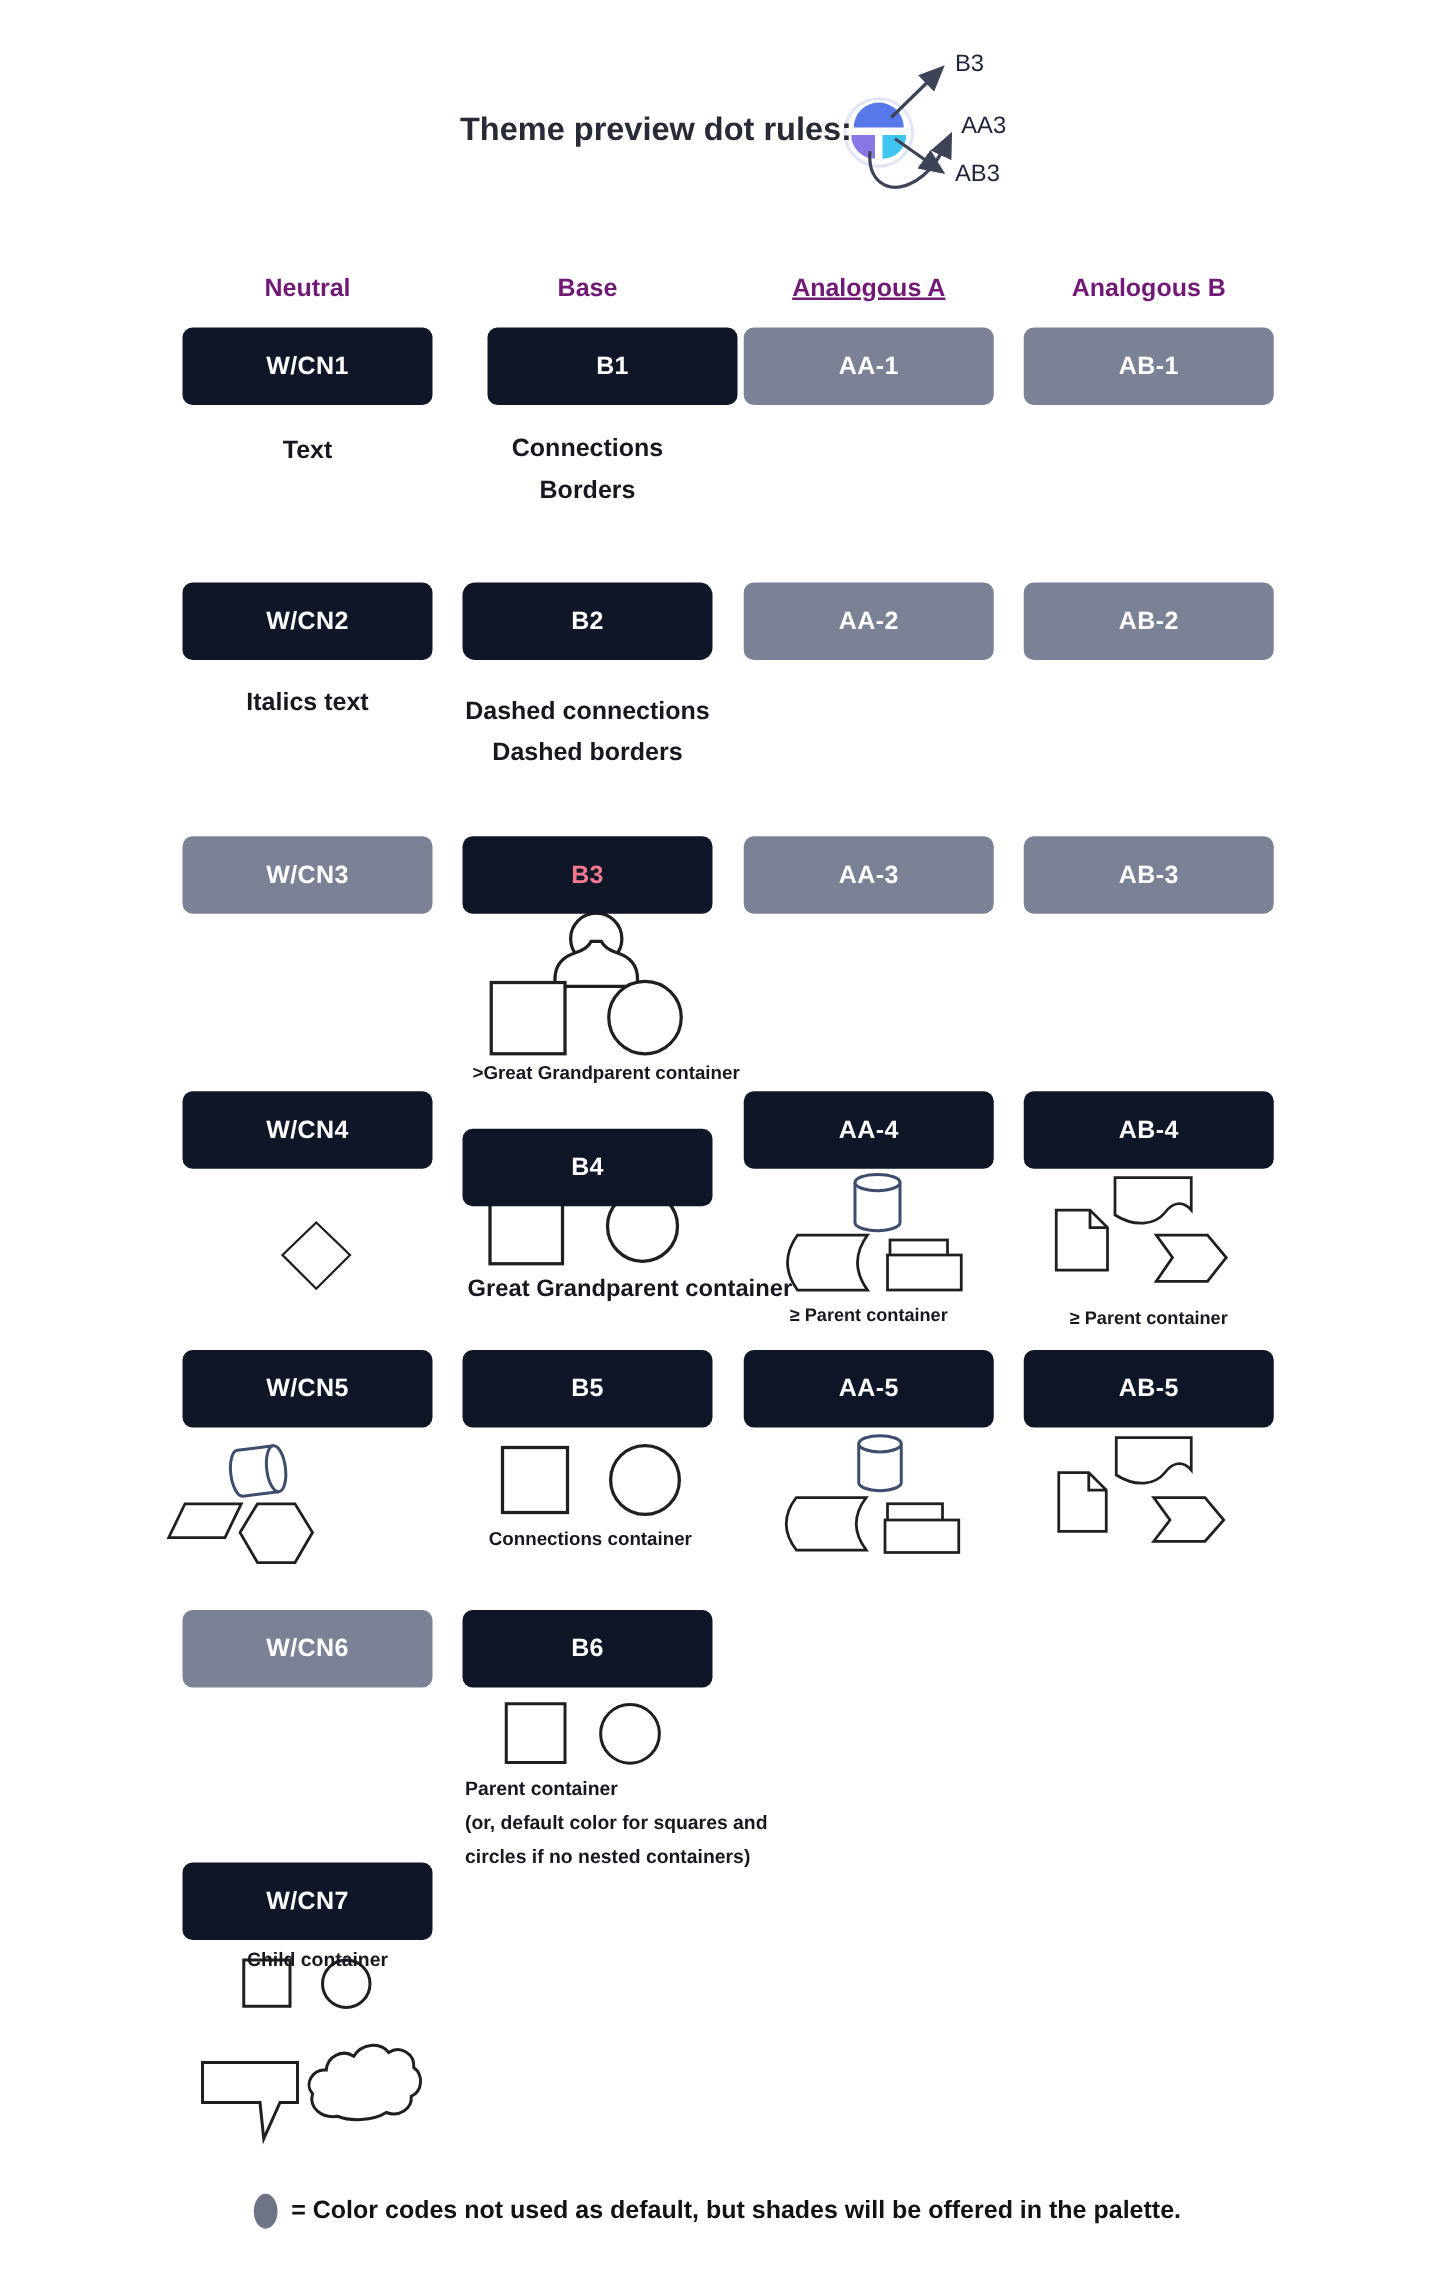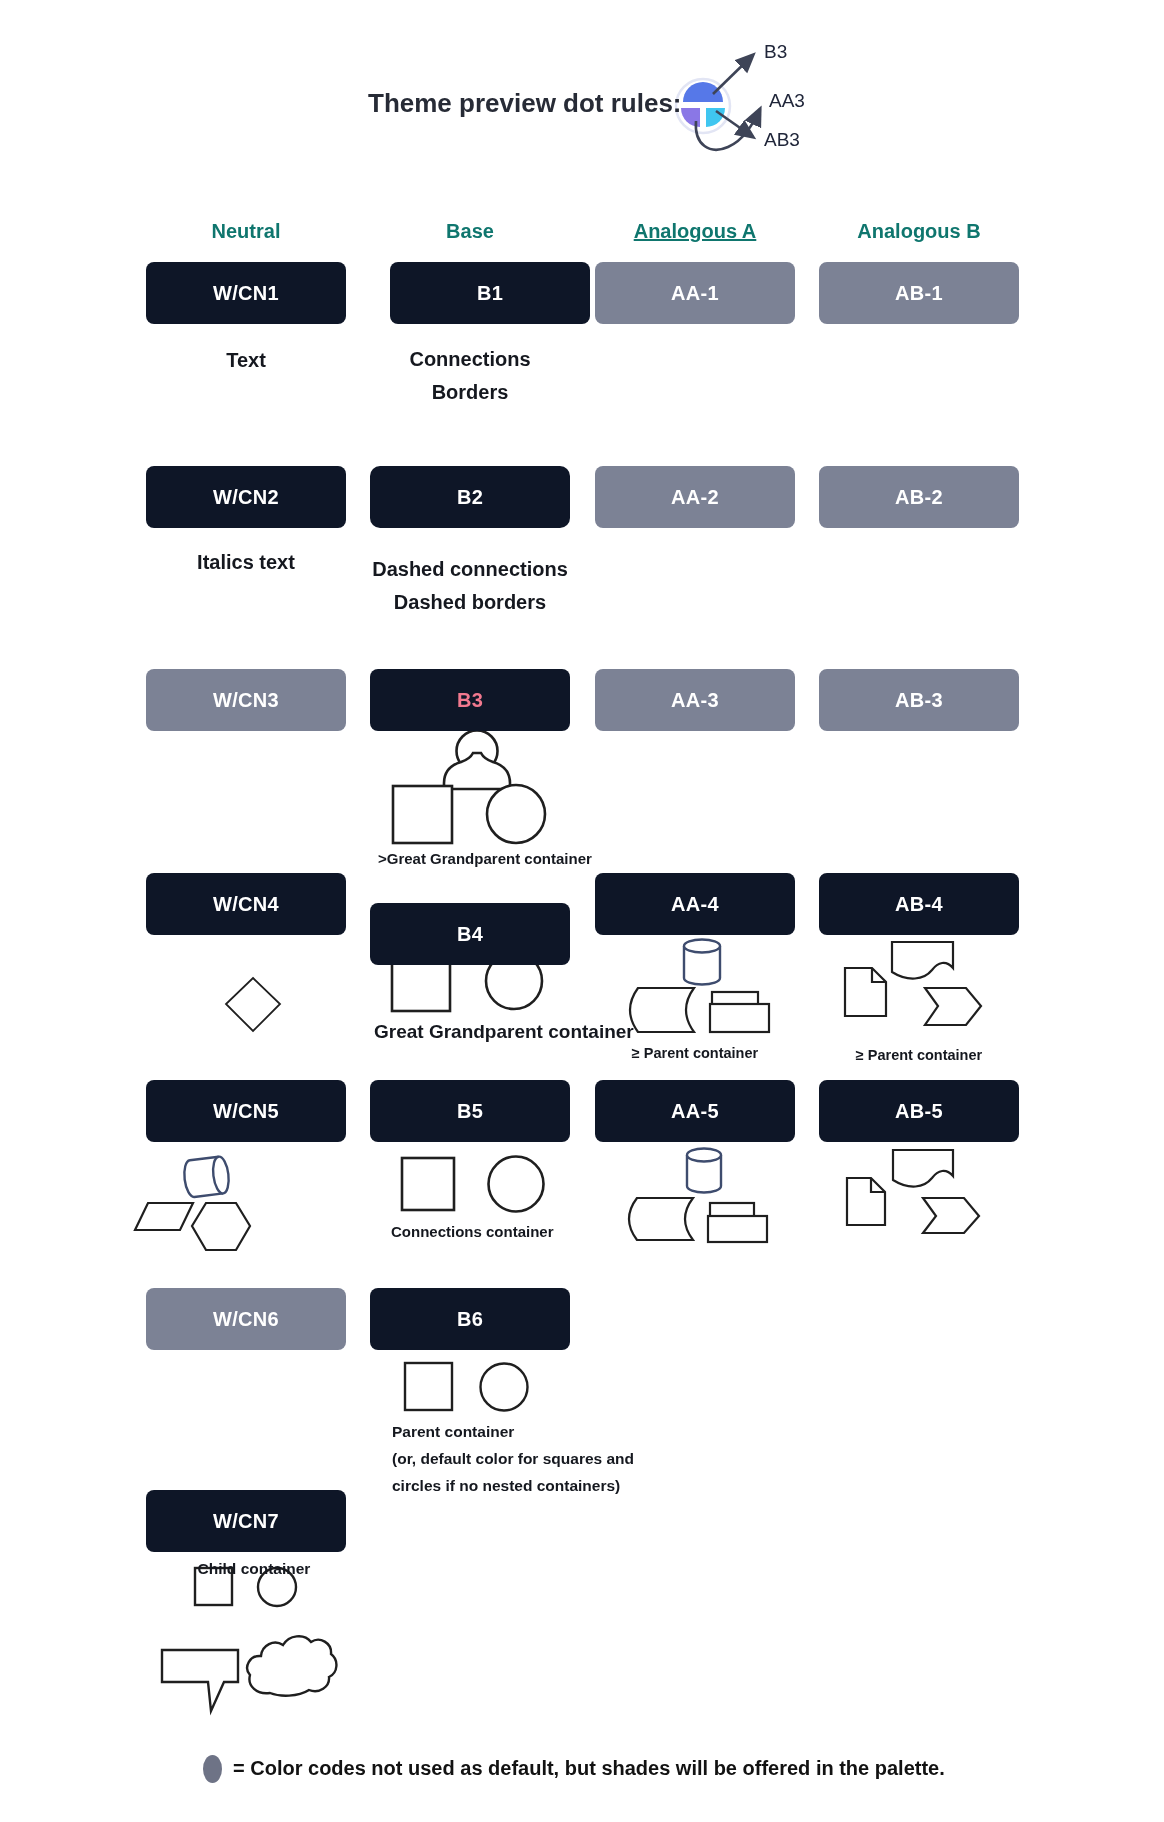--- a/index.html
+++ b/index.html
@@ -1,21 +1,21 @@
 <!DOCTYPE html>
 <html><head>
 <meta charset="utf-8">
 <style>
   html,body{margin:0;padding:0;background:#ffffff;}
   body{font-family:"Liberation Sans",sans-serif;}
   .canvas{position:relative;width:1164px;height:1822px;background:#ffffff;overflow:hidden;}
   .overlay{position:absolute;left:0;top:0;z-index:1;}
   .title{position:absolute;left:368px;top:88px;font-size:26px;font-weight:bold;color:#272b36;z-index:2;}
   .dot-label{position:absolute;font-size:19px;color:#20263a;z-index:2;}
-  .colhead{position:absolute;width:200px;text-align:center;font-size:20px;font-weight:bold;color:#0f766e;z-index:2;}
+  .colhead{position:absolute;width:200px;text-align:center;font-size:20px;font-weight:bold;color:#701a75;z-index:2;}
   .pill{position:absolute;width:200px;height:62px;border-radius:8px;display:flex;align-items:center;justify-content:center;
         font-size:20px;font-weight:bold;color:#ffffff;z-index:2;letter-spacing:.3px;}
   .pill.dark{background:#0e1627;}
   .pill.gray{background:#7c8295;}
   .pill.pink-label{color:#f2798f;}
   .cap{position:absolute;font-weight:bold;color:#15181f;z-index:2;}
   .cap.center{width:200px;text-align:center;}
   .cap.big{font-size:20px;line-height:33px;}
   .cap.small{font-size:15px;line-height:27px;}
   .legend-dot{position:absolute;left:203px;top:1755px;width:19px;height:28px;border-radius:50%;z-index:2;}
@@ -158,21 +158,21 @@
   <div class="cap small center" style="left:819px;top:1042px;font-size:14.5px;">≥ Parent container</div>
 
   <div class="pill dark" style="left:146px;top:1080px;">W/CN5</div>
   <div class="pill dark" style="left:370px;top:1080px;">B5</div>
   <div class="pill dark" style="left:595px;top:1080px;">AA-5</div>
   <div class="pill dark" style="left:819px;top:1080px;">AB-5</div>
   <div class="cap small" style="left:391px;top:1218px;">Connections container</div>
 
   <div class="pill gray" style="left:146px;top:1288px;">W/CN6</div>
   <div class="pill dark" style="left:370px;top:1288px;">B6</div>
-  <div class="cap small" style="left:392px;top:1418px;font-size:15.5px;line-height:27px;">
+  <div class="cap small" style="left:372px;top:1418px;font-size:15.5px;line-height:27px;">
     <span style="display:block;">Parent container</span>
     <span style="display:block;">(or, default color for squares and</span>
     <span style="display:block;">circles if no nested containers)</span>
   </div>
 
   <div class="pill dark" style="left:146px;top:1490px;">W/CN7</div>
   <div class="cap small center" style="left:154px;top:1555px;font-size:15.5px;">Child container</div>
 
   <div class="legend-dot" style="background:#6e7386;"></div>
   <div class="legend-text">= Color codes not used as default, but shades will be offered in the palette.</div>

